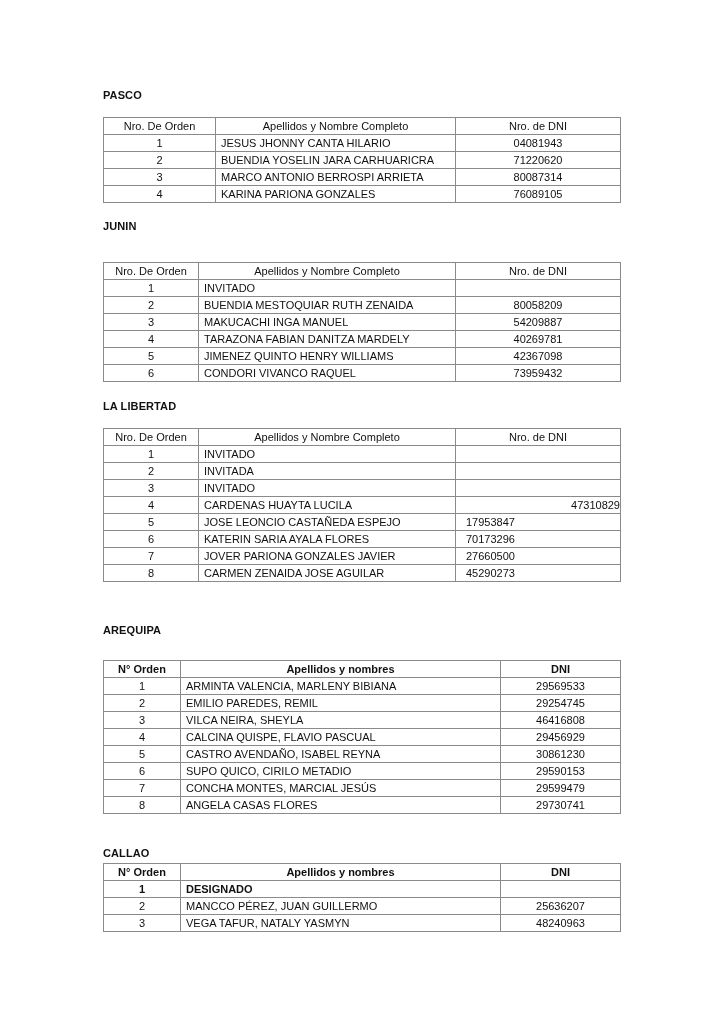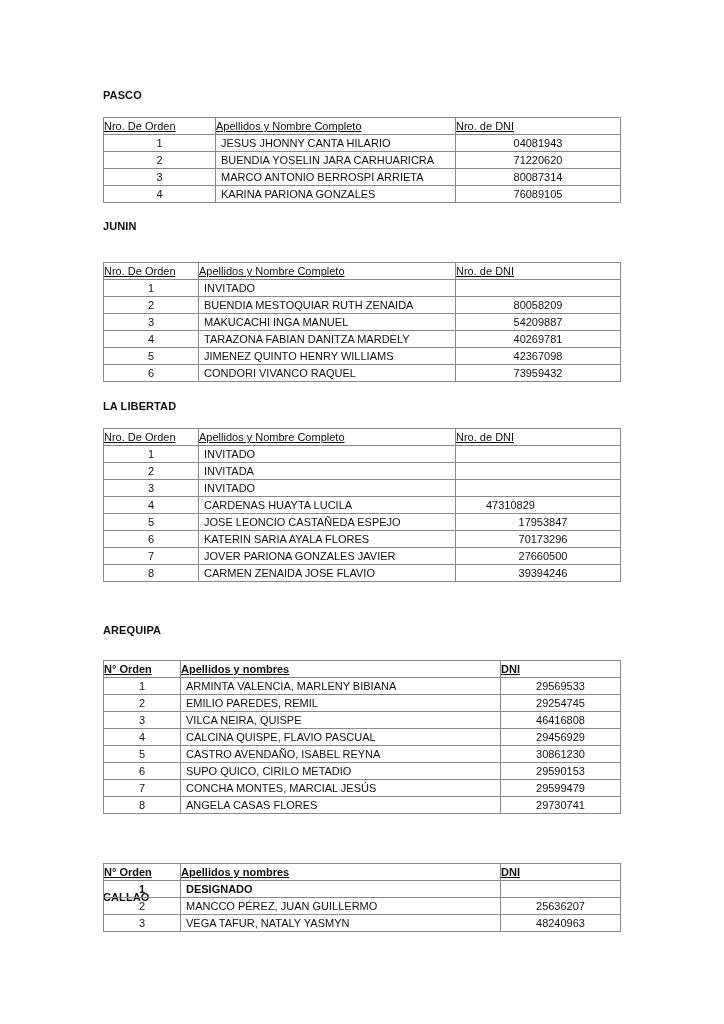--- a/index.html
+++ b/index.html
@@ -2,25 +2,25 @@
 <html><head>
 <meta charset="utf-8">
 <style>
   html, body { margin:0; padding:0; background:#ffffff; }
   body { width:724px; height:1024px; position:relative; overflow:hidden;
          font-family:"Liberation Sans", "DejaVu Sans", sans-serif; color:#111; }
   .section-title { position:absolute; left:103px; font-weight:bold; font-size:11px; letter-spacing:0.1px; }
   table { position:absolute; left:103px; width:518px; border-collapse:collapse; font-size:11px; table-layout:fixed; }
   td, th { border:1px solid #8a8a8a; height:16px; padding:0 0 0 5px; line-height:16px; white-space:nowrap; overflow:hidden; font-weight:normal; }
   td.c, th.c { text-align:center; padding:0; }
-  th { text-align:left; padding:0;text-decoration:underline; }
+  th { text-align:center; padding:0; }
   .bold th { font-weight:bold; }
   td.b { font-weight:bold; }
-  td.dni-off1 { padding-left:0; text-align:left; text-indent:30px; }
-  td.dni-off2 { padding-left:0; text-align:center; text-indent:10px; }
+  td.dni-off1 { padding-left:0; text-align:right; text-indent:30px; }
+  td.dni-off2 { padding-left:0; text-align:left; text-indent:10px; }
 </style>
 </head>
 <body>
 
 <div class="section-title" style="top:89px">PASCO</div>
 <table style="top:117px">
   <colgroup>
       <col style="width:112px">
       <col style="width:240px">
       <col>
@@ -143,22 +143,22 @@
         <td>KATERIN SARIA AYALA FLORES</td>
         <td class="dni-off2">70173296</td>
       </tr>
   <tr>
         <td class="c">7</td>
         <td>JOVER PARIONA GONZALES JAVIER</td>
         <td class="dni-off2">27660500</td>
       </tr>
   <tr>
         <td class="c">8</td>
-        <td>CARMEN ZENAIDA JOSE FLAVIO</td>
-        <td class="dni-off2">39394246</td>
+        <td>CARMEN ZENAIDA JOSE AGUILAR</td>
+        <td class="dni-off2">45290273</td>
       </tr>
 </tbody>
   </table>
 
 <div class="section-title" style="top:624px">AREQUIPA</div>
 <table class="bold" style="top:660px">
   <colgroup>
       <col style="width:77px">
       <col style="width:320px">
       <col>
@@ -174,21 +174,21 @@
         <td>ARMINTA VALENCIA, MARLENY BIBIANA</td>
         <td class="c">29569533</td>
       </tr>
   <tr>
         <td class="c">2</td>
         <td>EMILIO PAREDES, REMIL</td>
         <td class="c">29254745</td>
       </tr>
   <tr>
         <td class="c">3</td>
-        <td>VILCA NEIRA, QUISPE</td>
+        <td>VILCA NEIRA, SHEYLA</td>
         <td class="c">46416808</td>
       </tr>
   <tr>
         <td class="c">4</td>
         <td>CALCINA QUISPE, FLAVIO PASCUAL</td>
         <td class="c">29456929</td>
       </tr>
   <tr>
         <td class="c">5</td>
         <td>CASTRO AVENDAÑO, ISABEL REYNA</td>
@@ -205,21 +205,21 @@
         <td class="c">29599479</td>
       </tr>
   <tr>
         <td class="c">8</td>
         <td>ANGELA CASAS FLORES</td>
         <td class="c">29730741</td>
       </tr>
 </tbody>
   </table>
 
-<div class="section-title" style="top:891px">CALLAO</div>
+<div class="section-title" style="top:847px">CALLAO</div>
 <table class="bold" style="top:863px">
   <colgroup>
       <col style="width:77px">
       <col style="width:320px">
       <col>
     </colgroup>
   <tbody>
       <tr>
     <th>N° Orden</th>
     <th>Apellidos y nombres</th>

